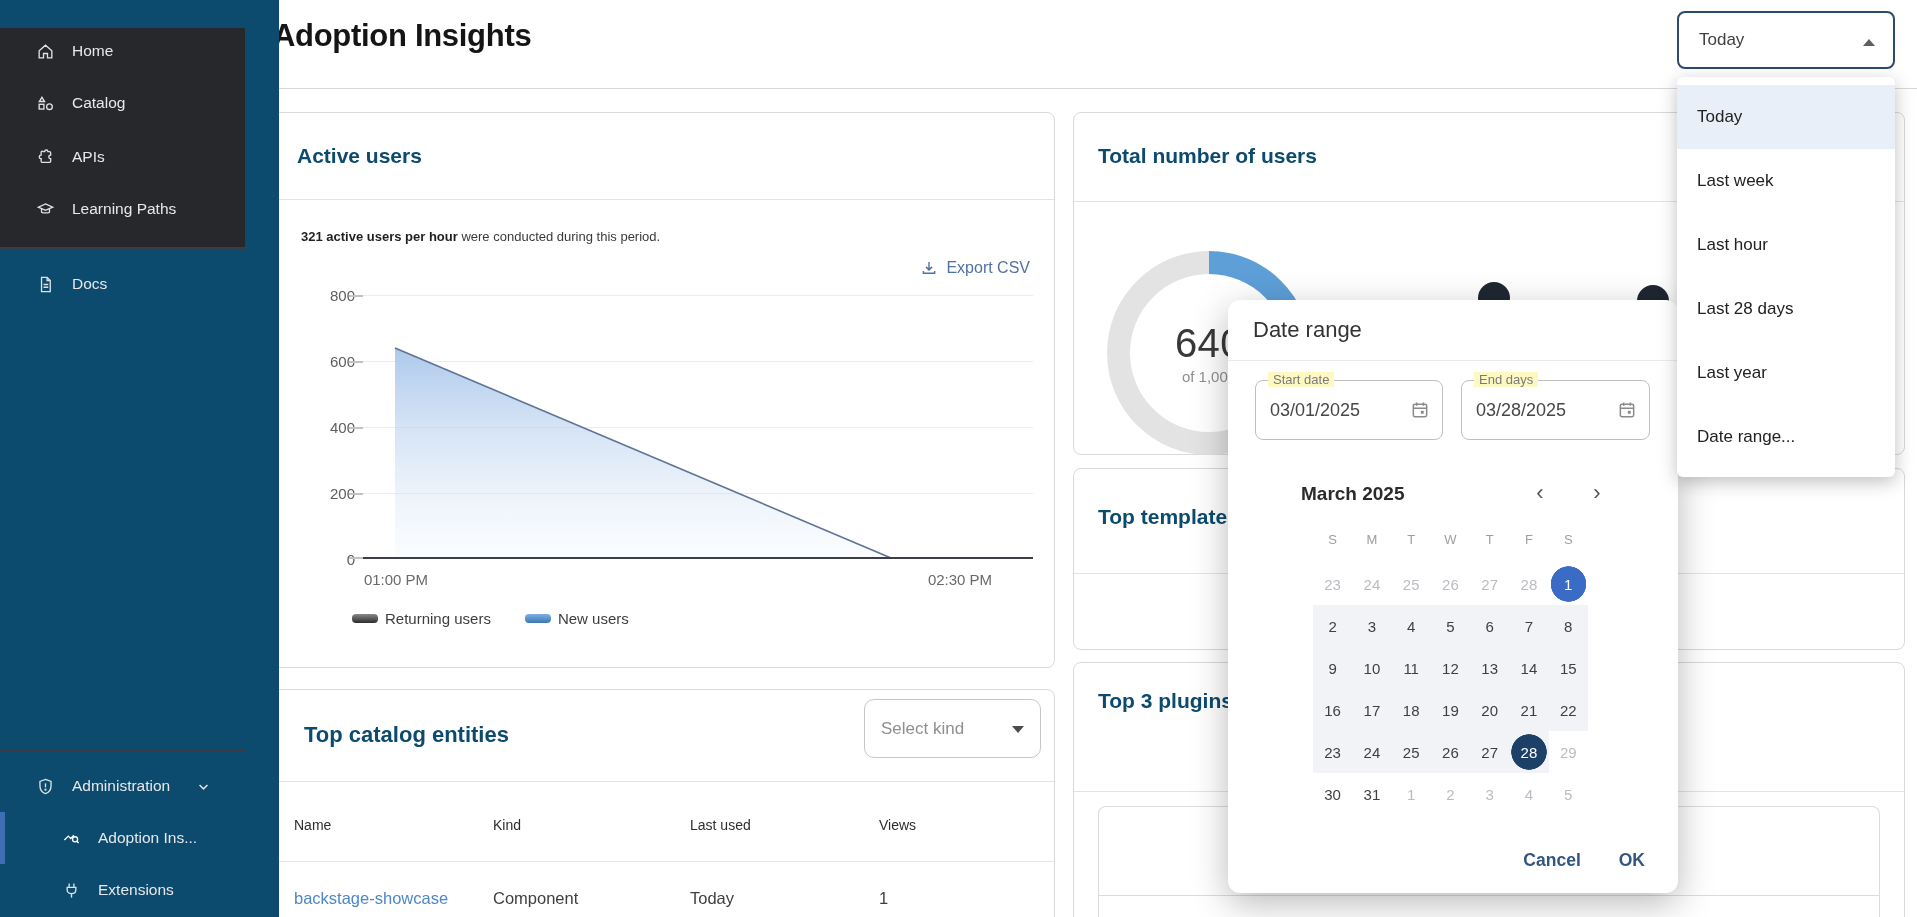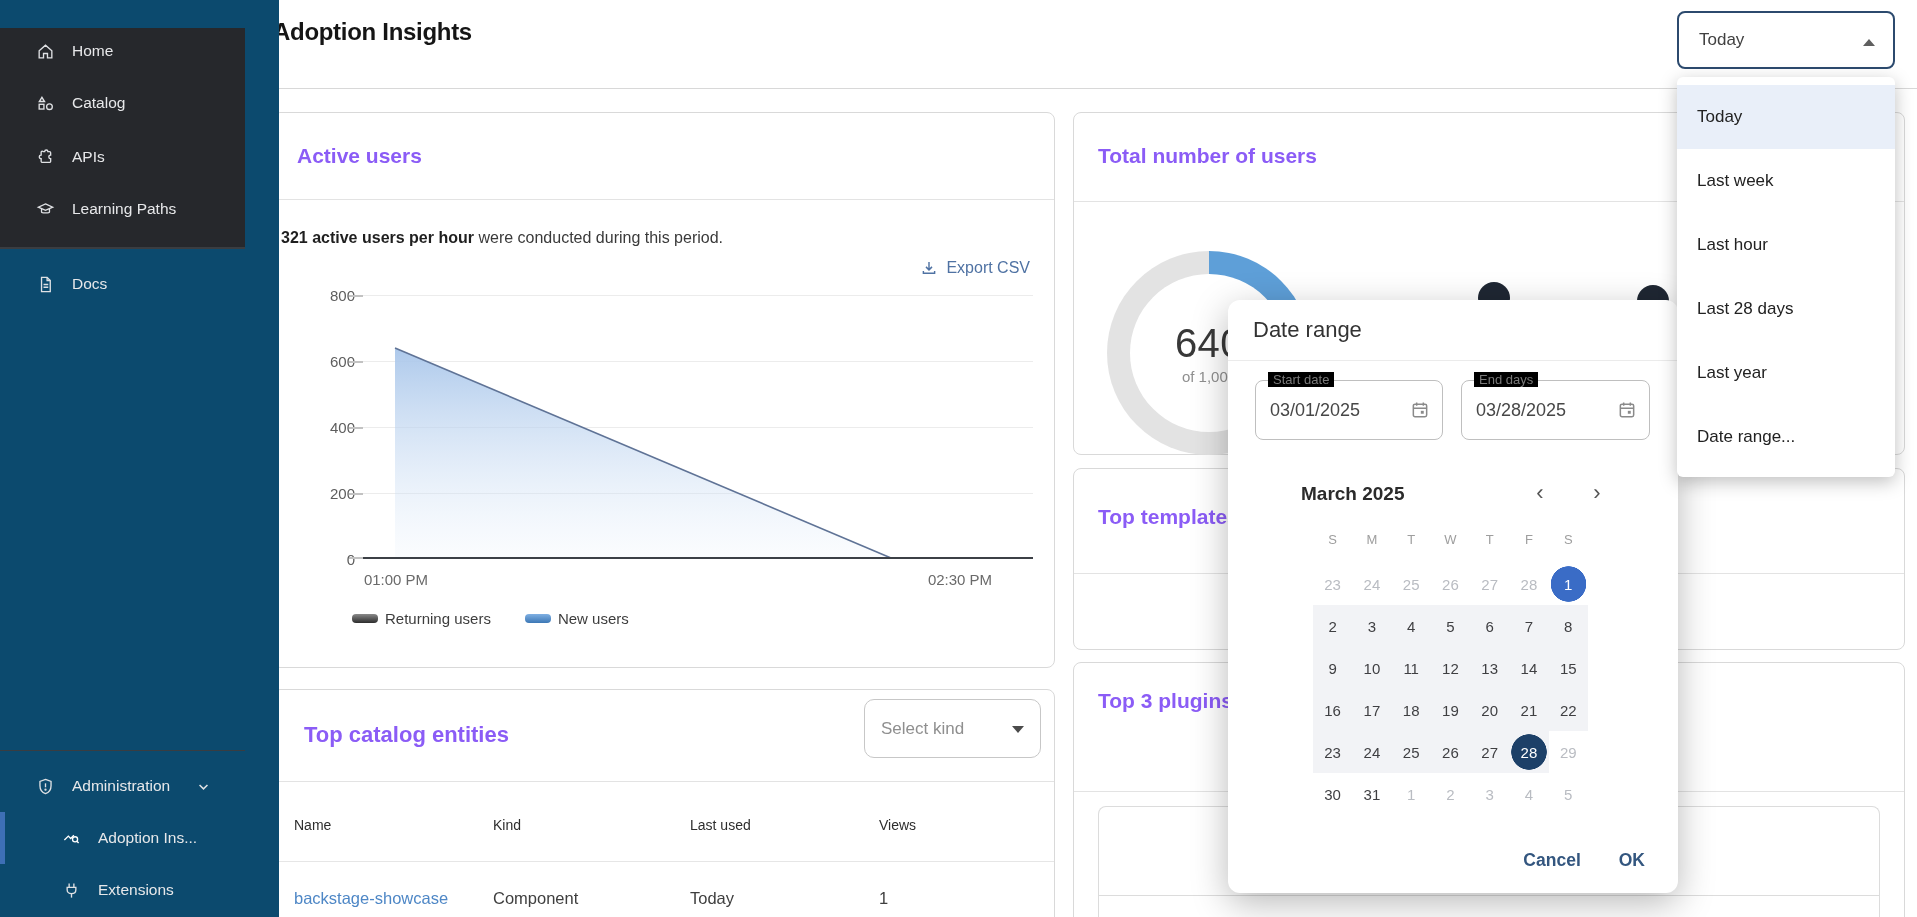--- a/index.html
+++ b/index.html
@@ -11,38 +11,38 @@
   #sidebar { position:absolute; left:0; top:0; width:279px; height:917px; background:#0c4a6e; z-index:3; }
   #sb-group1 { position:absolute; left:0; top:28px; width:245px; height:220px; background:#26282c; border-bottom:1px solid #3a3d41; }
   .sb-item { position:absolute; left:0; width:245px; height:44px; display:flex; align-items:center; gap:17px; padding-left:36px; color:#e7e8ea; font-size:15.5px; cursor:pointer; }
   .sb-item svg { width:19px; height:19px; flex:0 0 19px; }
   .sb-sub { padding-left:62px; }
   .sb-divider { position:absolute; left:0; width:245px; height:1px; background:#3a3d41; }
   #sb-selected-bar { position:absolute; left:0; top:812px; width:5px; height:52px; background:#3e6fb5; }
   .sb-chev { position:absolute; right:32px; }
 
   
-  #page-title { position:absolute; left:273px; top:18px; font-size:24px; font-weight:700; color:#151515; letter-spacing:-0.3px; }
+  #page-title { position:absolute; left:273px; top:18px; font-size:31px; font-weight:700; color:#151515; letter-spacing:-0.3px; }
   #header-divider { position:absolute; left:245px; top:88px; width:1672px; height:1px; background:#d8d8d8; }
 
   
   .card { position:absolute; background:#fff; border:1px solid #d9d9d9; border-radius:8px; z-index:1; }
-  .card-title { position:absolute; font-weight:700; color:#8b5cf6; }
+  .card-title { position:absolute; font-weight:700; color:#0c4a6e; }
   .card-divider { position:absolute; left:0; width:100%; height:1px; background:#e3e3e3; }
 
   #card-active { left:272px; top:112px; width:783px; height:556px; }
   #card-total { left:1073px; top:112px; width:832px; height:343px; }
   #card-templates { left:1073px; top:468px; width:832px; height:182px; }
   #card-plugins { left:1073px; top:662px; width:832px; height:300px; }
   #card-catalog { left:272px; top:689px; width:783px; height:280px; }
 
   
   #active-title { left:24px; top:142px; font-size:21px; top:31px; }
   #export-btn { position:absolute; right:24px; top:146px; display:flex; align-items:center; gap:8px; color:#4f72a3; font-size:16px; cursor:pointer; }
-  #active-sub { position:absolute; left:8px; top:116px; font-size:16px; color:#3a3a3a; }
+  #active-sub { position:absolute; left:28px; top:116px; font-size:13px; color:#3a3a3a; }
   #active-sub b { font-weight:700; color:#1f1f1f; }
   .gridline { position:absolute; left:90px; width:670px; height:1px; background:#ececec; }
   .tickdash { position:absolute; left:76px; width:14px; height:2px; background:#c2c2c2; }
   #axis-line { position:absolute; left:90px; top:444px; width:670px; height:2px; background:#3c4046; }
   #ytick-col { position:absolute; left:16px; top:150px; width:66px; display:flex; flex-direction:column; }
   #ytick-col span { height:66px; line-height:66px; text-align:right; font-size:15px; color:#5d5d5d; }
   .xlabel { position:absolute; top:458px; width:90px; text-align:center; font-size:15px; color:#6a6a6a; }
   #legend-row { position:absolute; left:79px; top:497px; display:flex; gap:34px; align-items:center; }
   .legend-item { display:flex; align-items:center; gap:7px; font-size:15px; color:#3d3d3d; }
   .swatch { width:26px; height:9px; border-radius:4px; }
@@ -77,21 +77,21 @@
   .menu-item { height:64px; line-height:64px; padding-left:20px; font-size:17px; color:#222; cursor:pointer; }
   .menu-item.selected { background:#e9eff9; }
 
   
   #dialog { position:absolute; left:1228px; top:300px; width:450px; height:593px; background:#fff; border-radius:12px; box-shadow:0 10px 36px rgba(0,0,0,.28); z-index:5; }
   #dialog-title { position:absolute; left:25px; top:17px; font-size:22px; color:#333; }
   #dialog-title-divider { position:absolute; left:0; top:60px; width:100%; height:1px; background:#ebebeb; }
   .date-field { position:absolute; top:80px; height:60px; border:1px solid #bfbfbf; border-radius:8px; }
   #start-field { left:27px; width:188px; }
   #end-field { left:233px; width:189px; }
-  .date-label { position:absolute; left:12px; top:-9px; background:#000000; padding:0 5px; font-size:13px; color:#7a7a7a; }
+  .date-label { position:absolute; left:12px; top:-9px; background:#fef9c3; padding:0 5px; font-size:13px; color:#7a7a7a; }
   .date-value { position:absolute; left:14px; top:0; height:58px; line-height:58px; font-size:18px; color:#474747; }
   .cal-icon { position:absolute; right:12px; top:19px; }
   #month-label { position:absolute; left:73px; top:183px; font-size:19px; font-weight:700; color:#2b2b2b; }
   .nav-arrow { position:absolute; top:180px; width:24px; text-align:center; font-size:22px; color:#555; cursor:pointer; }
   #nav-prev { left:300px; } #nav-next { left:357px; }
   #weekday-row { position:absolute; left:85px; top:227px; width:275px; display:grid; grid-template-columns:repeat(7,39.28px); }
   #weekday-row span { text-align:center; font-size:13px; color:#9e9e9e; line-height:26px; }
   #cal-grid { position:absolute; left:85px; top:263px; width:275px; display:grid; grid-template-columns:repeat(7,39.28px); grid-auto-rows:42px; }
   .day { display:flex; align-items:center; justify-content:center; font-size:15px; color:#3f3f42; cursor:pointer; }
   .day.muted { color:#b9bcc2; }

